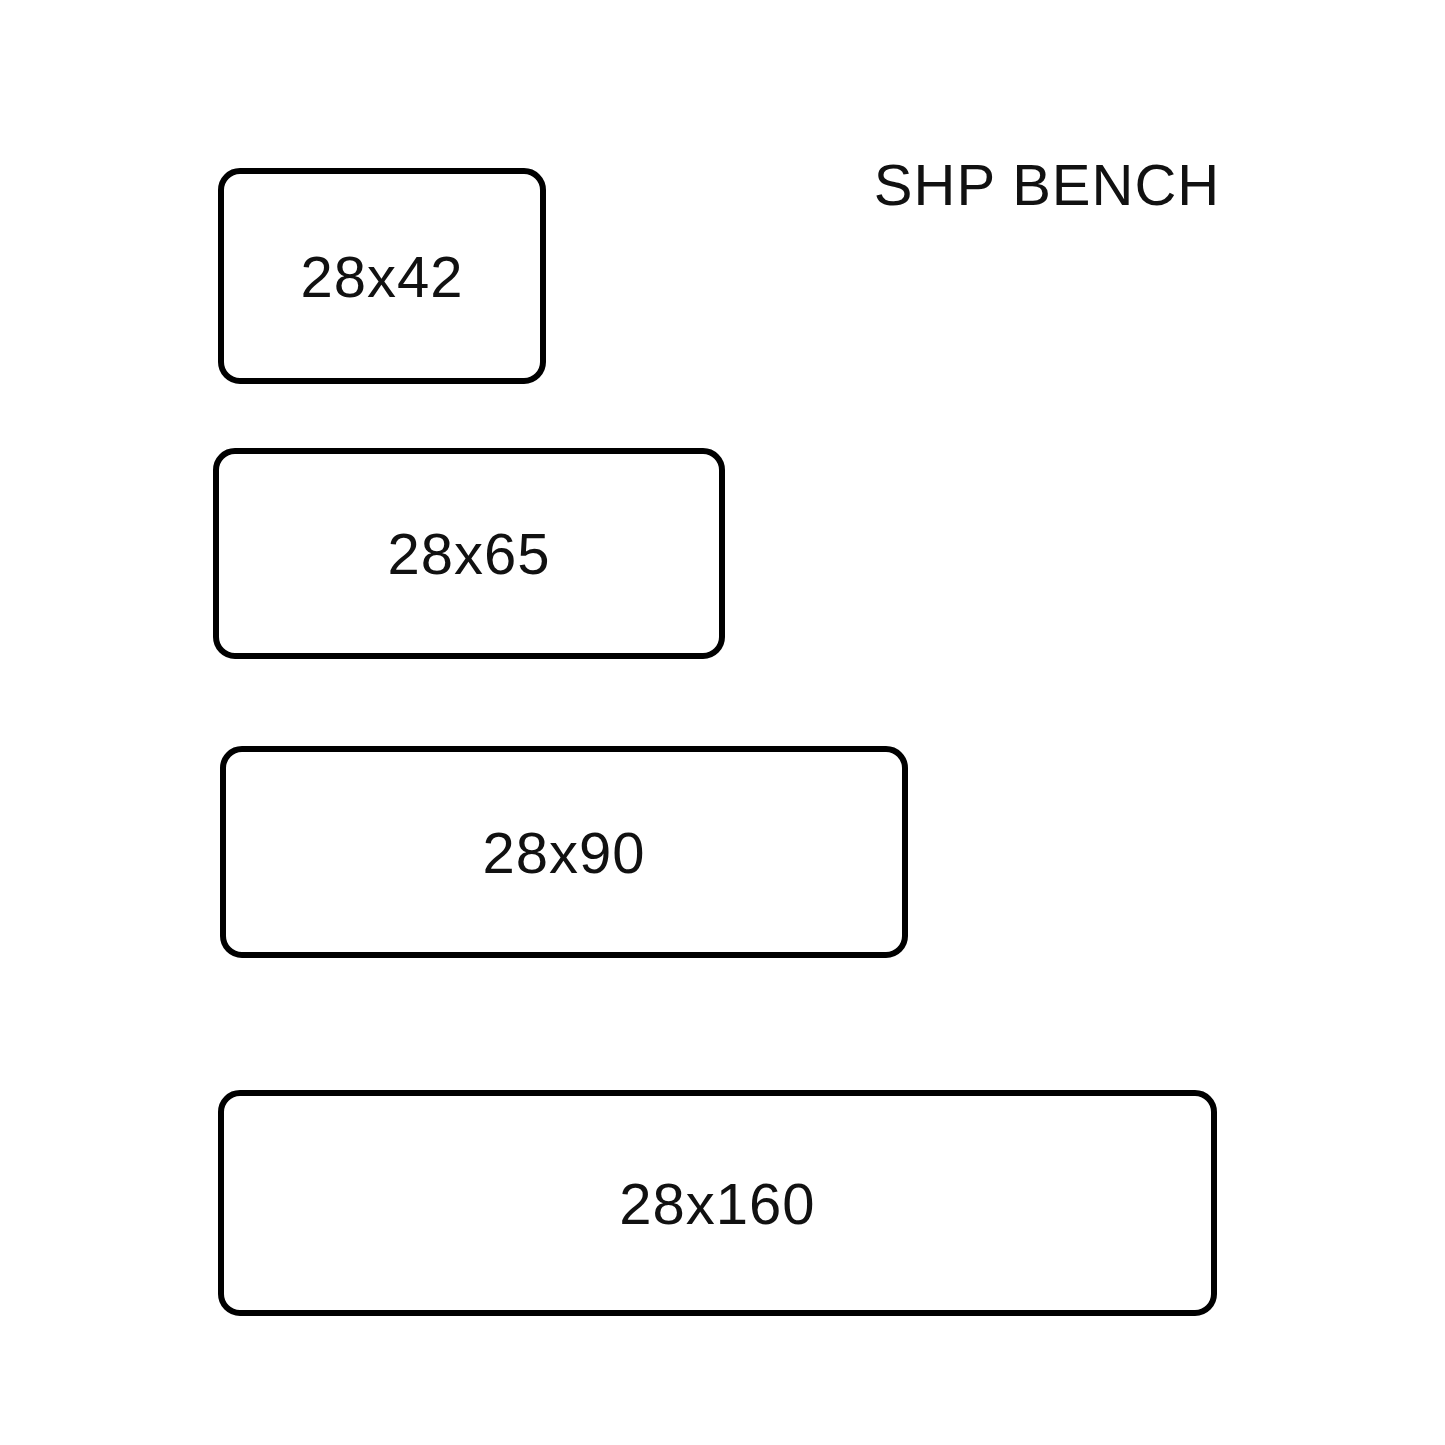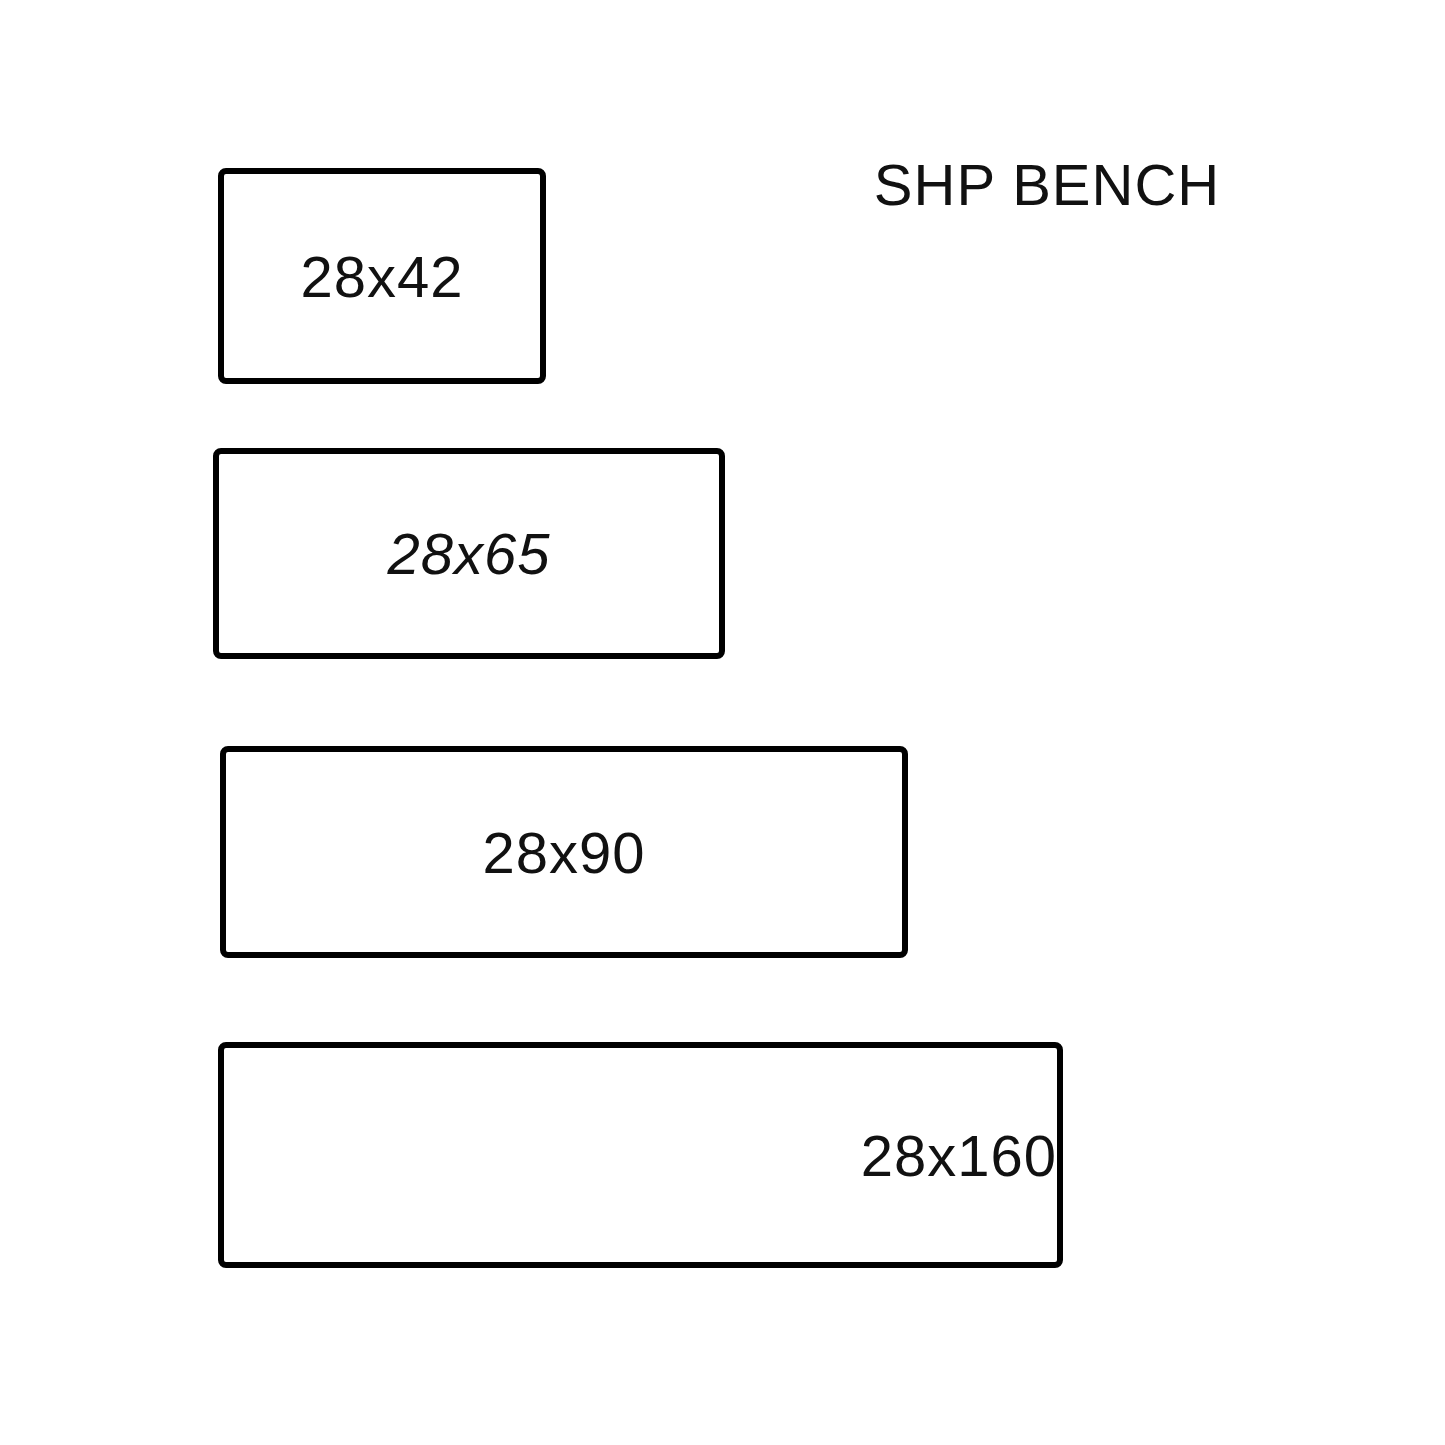--- a/index.html
+++ b/index.html
@@ -28,36 +28,36 @@
     letter-spacing: 1px;
     white-space: nowrap;
   }
   .diagram-title .title-line {
     display: block;
   }
   .board {
     position: absolute;
     background: #ffffff;
     border: 6px solid #000000;
-    border-radius: 8px;
+    border-radius: 22px;
     display: flex;
     align-items: center;
     justify-content: center;
     box-sizing: border-box;
   }
   .board .board-label {
     font-size: 58px;
     font-weight: 400;
     letter-spacing: 1px;
     white-space: nowrap;
   }
   .board-1 { left: 218px; top: 168px; width: 328px; height: 216px; }
-  .board-2 { left: 213px; top: 448px; width: 512px; height: 211px; font-style: italic; }
+  .board-2 { left: 213px; top: 448px; width: 512px; height: 211px; }
   .board-3 { left: 220px; top: 746px; width: 688px; height: 212px; }
-  .board-4 { left: 218px; top: 1042px; width: 845px; height: 226px; justify-content: flex-end; }
+  .board-4 { left: 218px; top: 1090px; width: 999px; height: 226px; }
 </style>
 </head>
 <body>
 
 <div class="canvas">
 
   <div class="diagram-title">
     <span class="title-line">SHP BENCH</span>
   </div>
 

